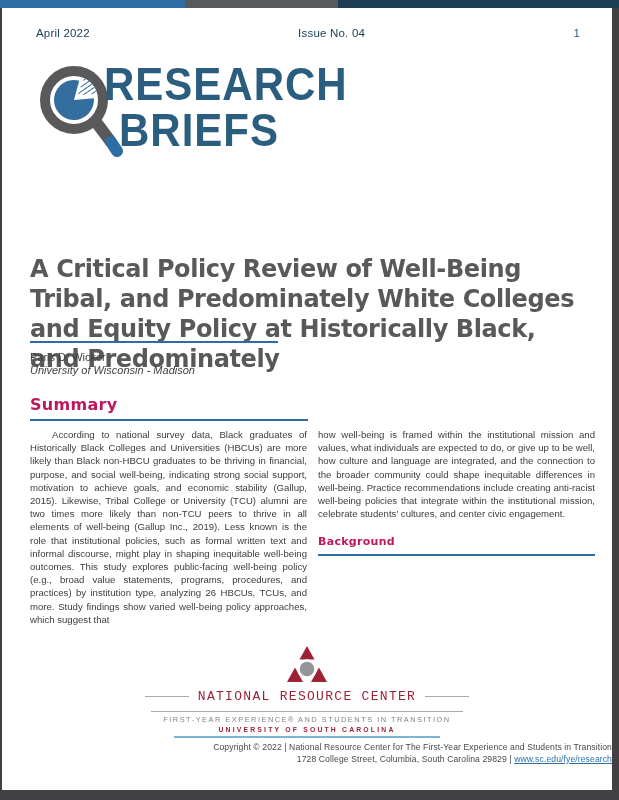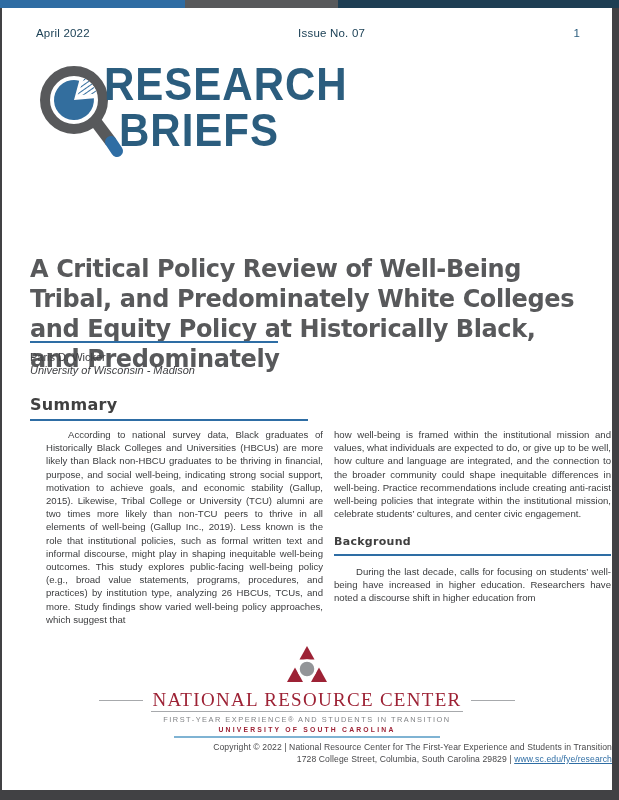--- a/index.html
+++ b/index.html
@@ -41,66 +41,66 @@
     font-family:"DejaVu Sans","Liberation Sans",sans-serif;
     font-weight:bold;font-size:24px;line-height:30px;
     color:#58595b;letter-spacing:-0.4px;margin-top:36px;
   }
   .title-rule{position:absolute;top:341px;left:28px;width:248px;height:2px;background:#2e6da4}
 
   .byline{position:absolute;top:351px;left:28px;font-size:11px;color:#404144;line-height:13px}
   .byline .affil{font-style:italic}
 
   .sec-heading{
-    font-size:16px;font-weight:bold;color:#404040;letter-spacing:.3px;
+    font-size:16px;font-weight:bold;color:#be185d;letter-spacing:.3px;
     font-family:"DejaVu Sans","Liberation Sans",sans-serif;
   }
   .summary-heading{position:absolute;top:395px;left:28px}
   .summary-rule{position:absolute;top:419px;left:28px;width:278px;height:2px;background:#2e6da4}
 
   .columns{
     position:absolute;top:428px;left:28px;width:565px;
-    display:flex;gap:11px;margin-left:16px;
+    display:flex;gap:11px;
   }
   .col{width:277px;font-size:9.6px;line-height:13.2px;text-align:justify;color:#3b3c3e}
   .col p{margin:0}
   .col p.indent{text-indent:22px}
   .bg-heading{margin-top:15px;font-size:11px}
   .bg-rule{height:2px;background:#2e6da4;margin:5px 0 9px 0}
 
   
   .emblem{position:absolute;top:645px;left:50%;transform:translateX(-50%)}
   .org-row{
     position:absolute;top:689px;left:0;width:610px;
     display:flex;align-items:center;justify-content:center;gap:9px;
   }
   .side-line{width:44px;height:1px;background:#a7a9ac}
   .org-name{
-    font-family:Liberation Serif, serif;font-size:19px;color:#9d2235;
+    font-family:Liberation Mono, monospace;font-size:13px;color:#9d2235;
     letter-spacing:1.3px;white-space:nowrap;
   }
   .org-underline{position:absolute;top:711px;left:50%;transform:translateX(-50%);width:312px;height:1px;background:#a7a9ac}
   .tagline{position:absolute;top:715px;left:0;width:610px;text-align:center;
     font-size:7.4px;letter-spacing:1.5px;color:#808285}
   .university{position:absolute;top:726px;left:0;width:610px;text-align:center;
     font-size:6.8px;font-weight:bold;letter-spacing:2.2px;color:#9d2235}
   .blue-rule{position:absolute;top:736px;left:50%;transform:translateX(-50%);width:266px;height:2px;background:#7fb3d3}
   .copy{position:absolute;left:0;width:610px;text-align:right;font-size:8.6px;color:#49494b;letter-spacing:.1px}
   .copy1{top:742px}
   .copy2{top:754px}
   .copy a{color:#2e6da4;}
 </style>
 </head>
 <body>
 
 <div class="page">
 
   <div class="header-row">
     <span>April 2022</span>
-    <span>Issue No. 07</span>
+    <span>Issue No. 04</span>
     <span style="color:#2b5d7e">1</span>
   </div>
 
   <div class="masthead">
     <svg class="glass" width="100" height="105" viewBox="0 0 100 105">
       <defs>
         <pattern id="hatch" width="4" height="4" patternTransform="rotate(55)" patternUnits="userSpaceOnUse">
           <rect width="4" height="4" fill="#ffffff"></rect>
           <line x1="0" y1="0" x2="0" y2="4" stroke="#336e9e" stroke-width="2"></line>
         </pattern>
@@ -138,21 +138,20 @@
   <div class="summary-rule"></div>
 
   <div class="columns">
     <div class="col">
       <p class="indent">According to national survey data, Black graduates of Historically Black Colleges and Universities (HBCUs) are more likely than Black non-HBCU graduates to be thriving in financial, purpose, and social well-being, indicating strong social support, motivation to achieve goals, and economic stability (Gallup, 2015). Likewise, Tribal College or University (TCU) alumni are two times more likely than non-TCU peers to thrive in all elements of well-being (Gallup Inc., 2019). Less known is the role that institutional policies, such as formal written text and informal discourse, might play in shaping inequitable well-being outcomes. This study explores public-facing well-being policy (e.g., broad value statements, programs, procedures, and practices) by institution type, analyzing 26 HBCUs, TCUs, and more. Study findings show varied well-being policy approaches, which suggest that</p>
     </div>
     <div class="col">
       <p>how well-being is framed within the institutional mission and values, what individuals are expected to do, or give up to be well, how culture and language are integrated, and the connection to the broader community could shape inequitable differences in well-being. Practice recommendations include creating anti-racist well-being policies that integrate within the institutional mission, celebrate students’ cultures, and center civic engagement.</p>
       <div class="sec-heading bg-heading">Background</div>
       <div class="bg-rule"></div>
-      <p class="indent">During the last decade, calls for focusing on students’ well-being have increased in higher education. Researchers have noted a discourse shift in higher education from</p>
     </div>
   </div>
 
   <svg class="emblem" width="46" height="40" viewBox="0 0 46 40">
     <path d="M23 1 L30.5 14.5 L15.5 14.5 Z" fill="#9d2235"></path>
     <path d="M3 37 L11 22.5 L19 37 Z" fill="#9d2235"></path>
     <path d="M27 37 L35 22.5 L43 37 Z" fill="#9d2235"></path>
     <circle cx="23" cy="24" r="8.5" fill="#939598" stroke="#ffffff" stroke-width="2.5"></circle>
   </svg>
 

